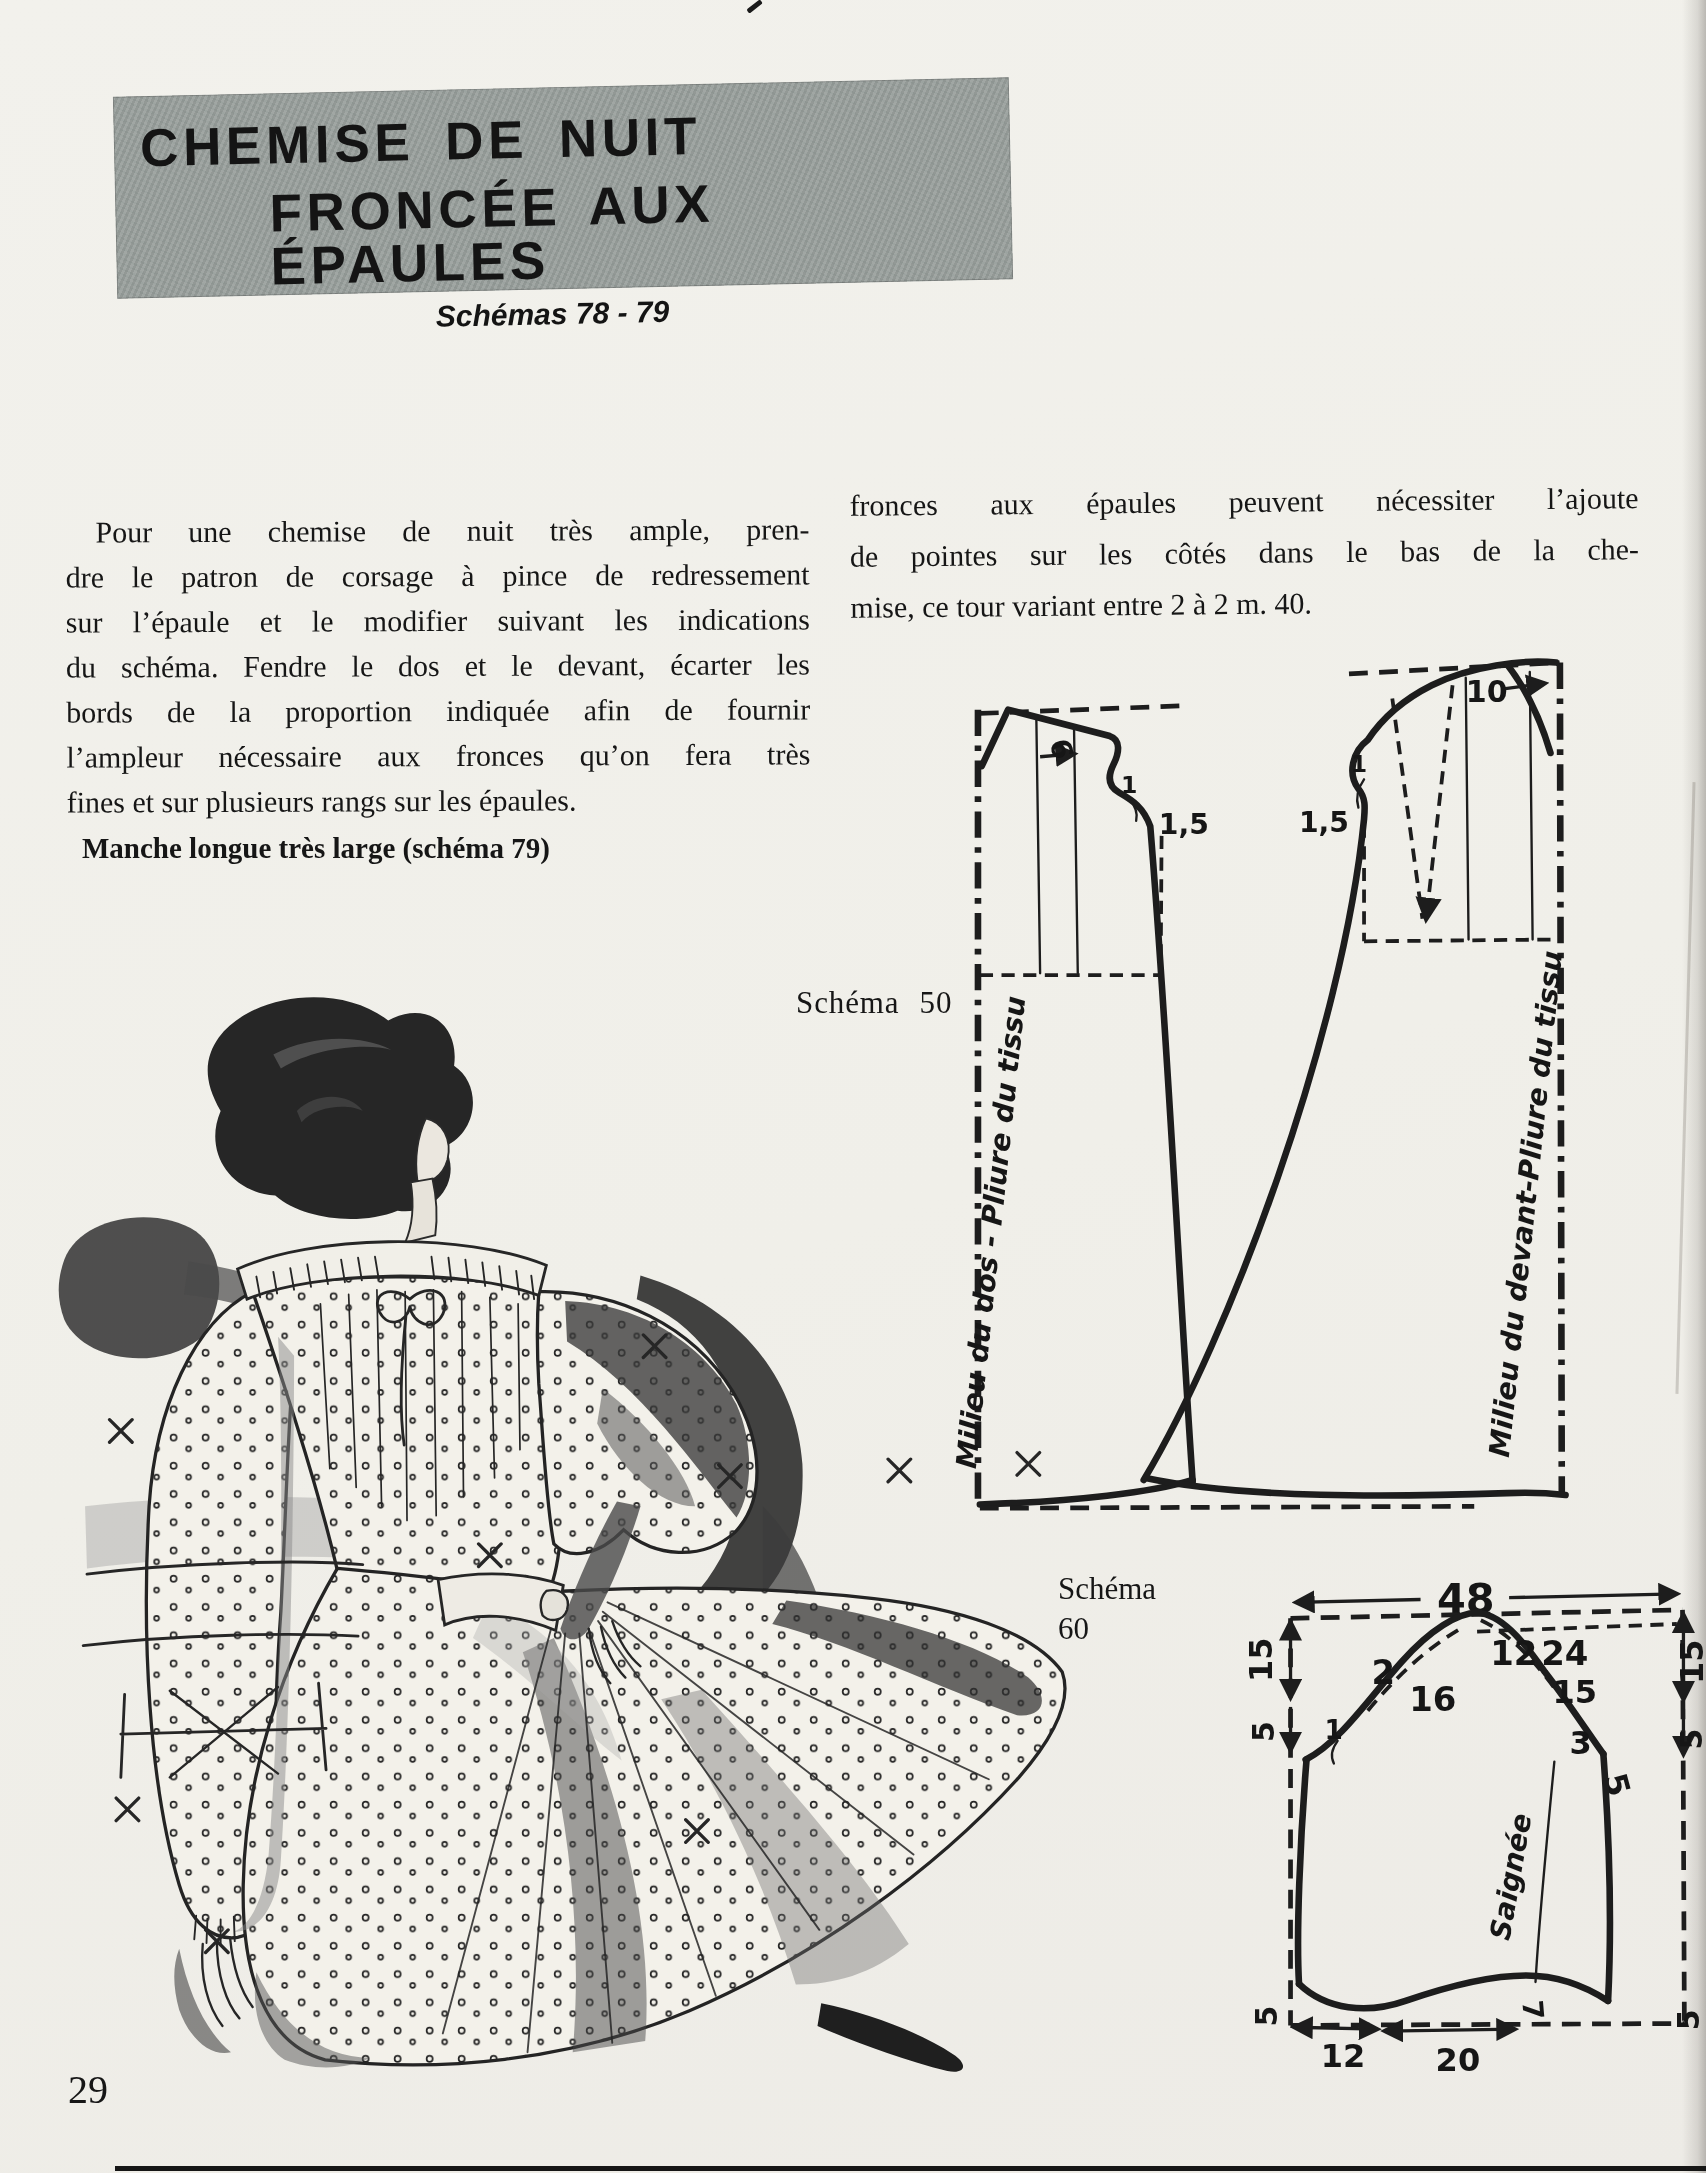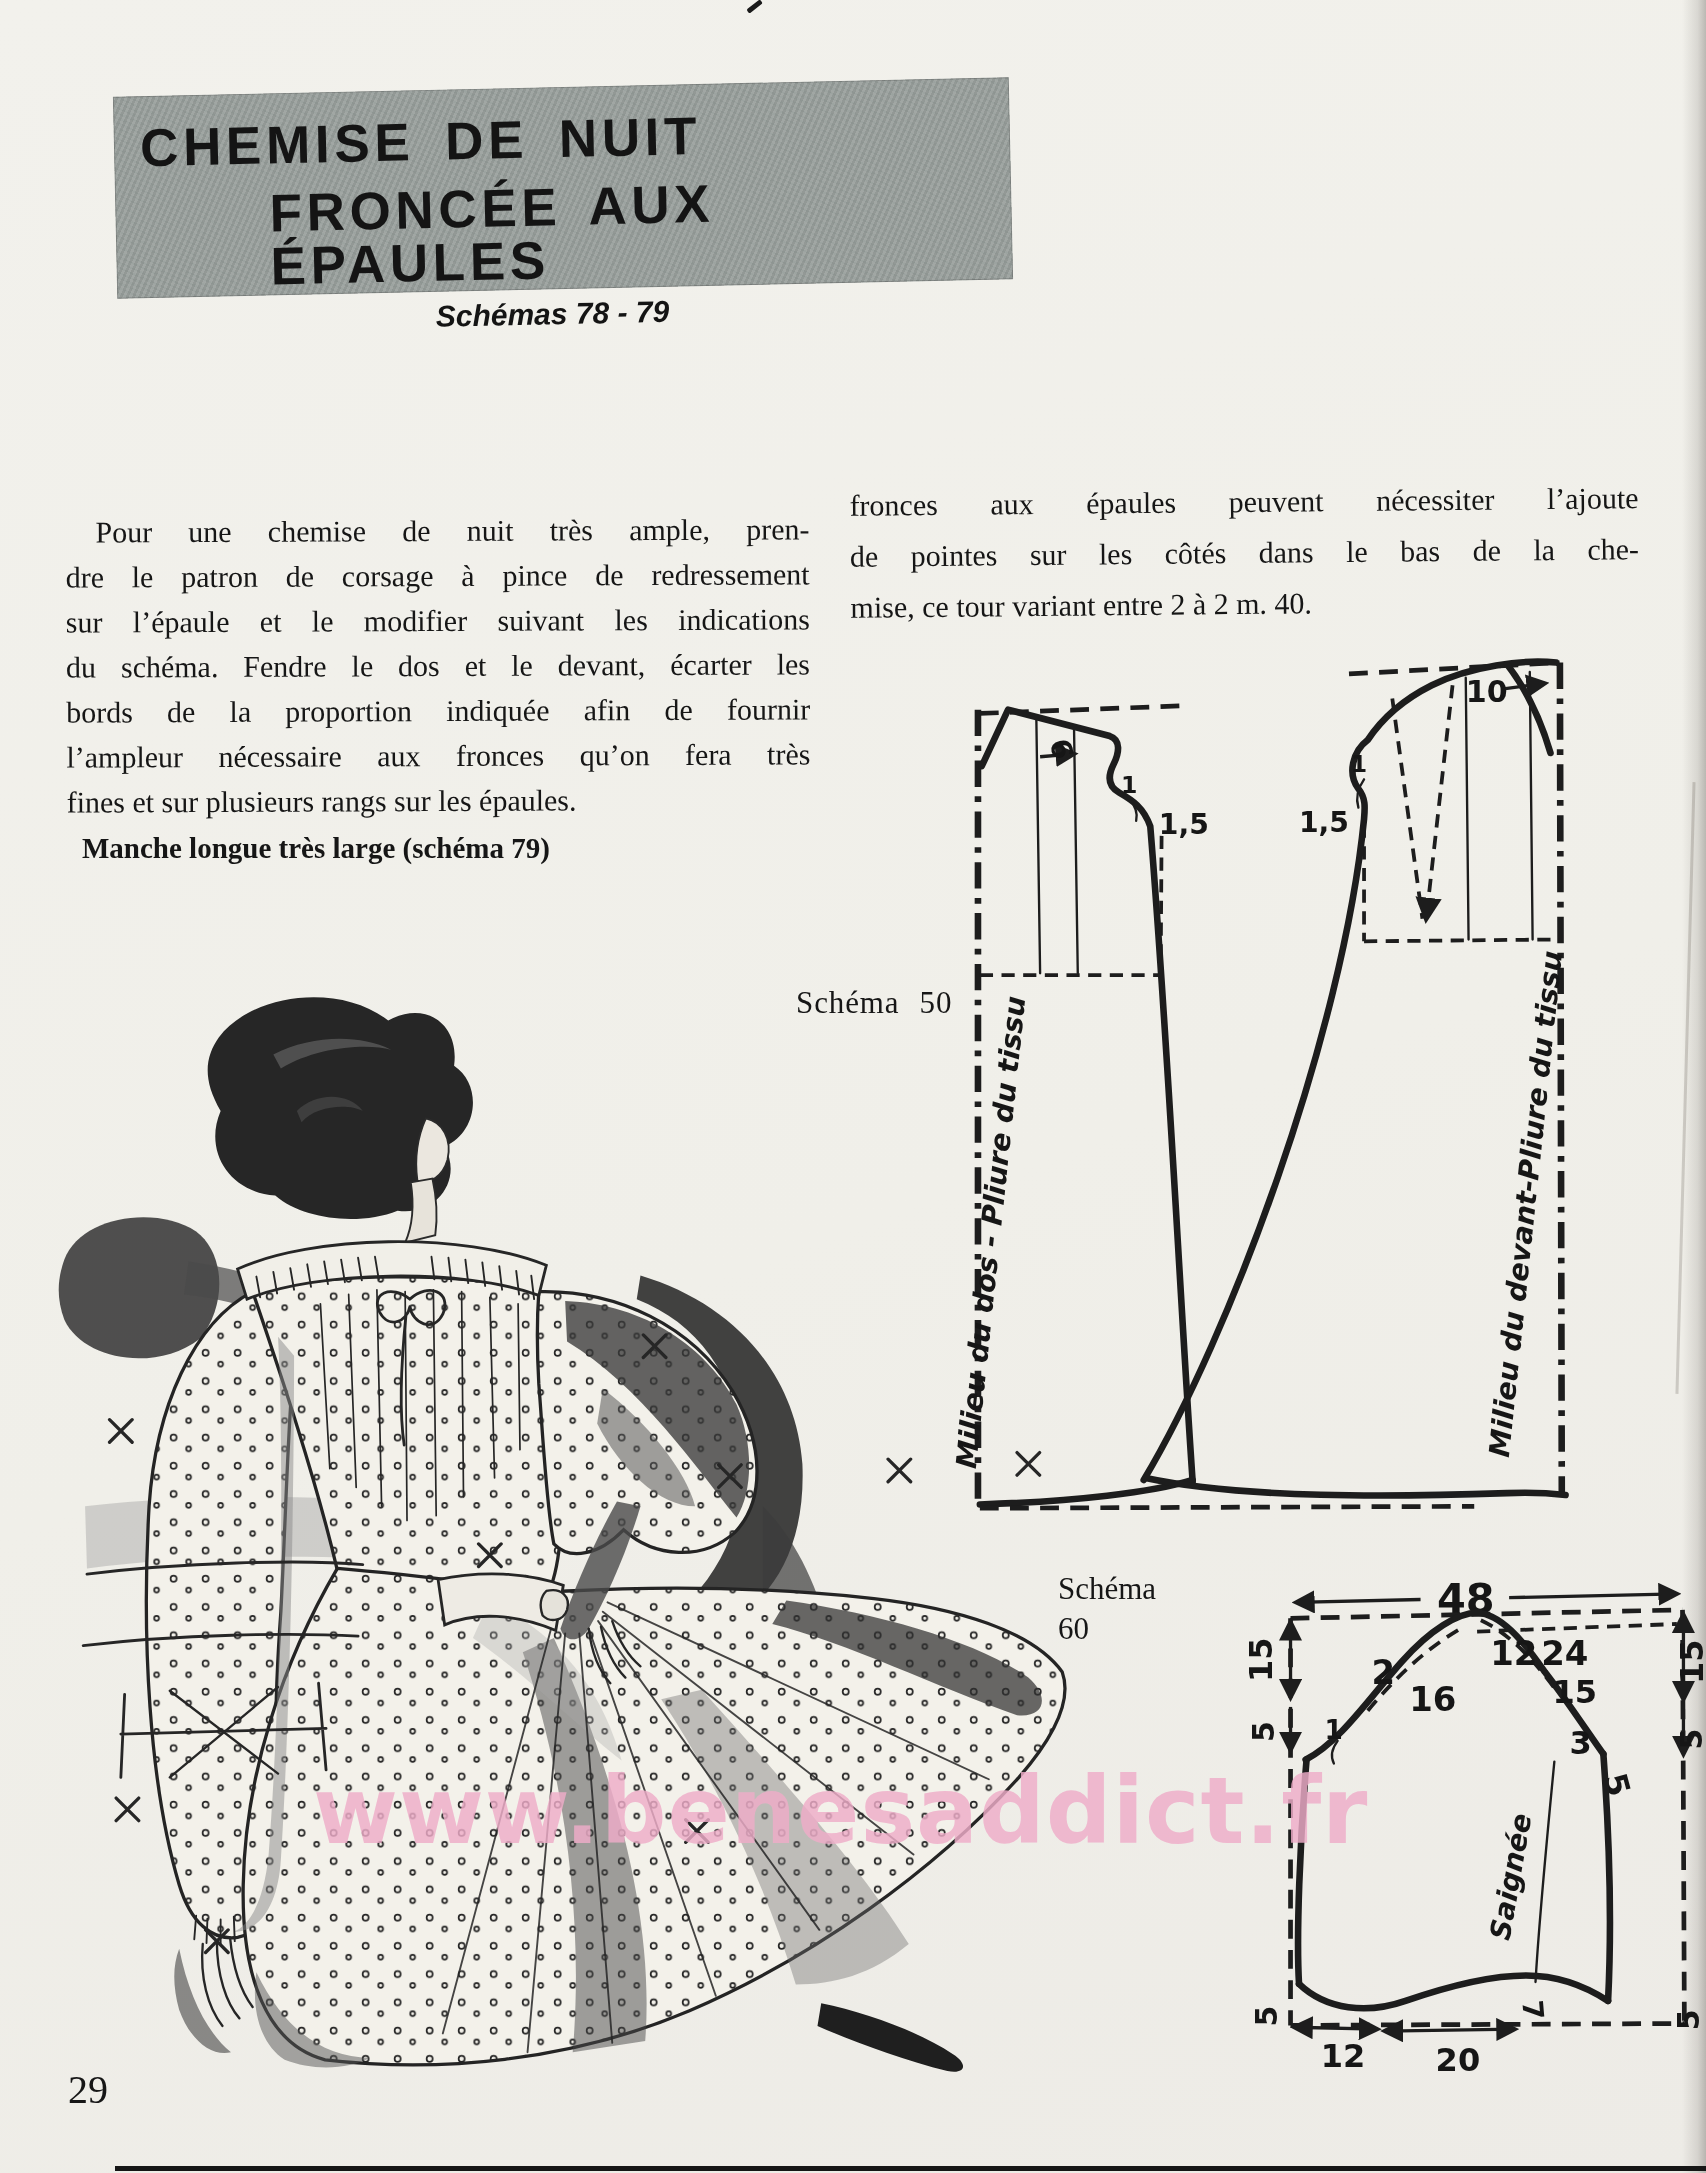--- a/index.html
+++ b/index.html
@@ -285,17 +285,16 @@
       M723,516 L747,540 M747,516 L723,540
       M903,510 L927,534 M927,510 L903,534
       M1040,503 L1064,527 M1064,503 L1040,527
       M468,600 L492,624 M492,600 L468,624
       M83,870 L107,894 M107,870 L83,894
       M178,1010 L202,1034 M202,1010 L178,1034
       M76,468 L100,492 M100,468 L76,492
       M688,893 L712,917 M712,893 L688,917"></path>
   </svg>
 
-  <div class="watermark">www.benesaddict.fr</div>
   <div class="pagenum">29</div>
 
 </div>
 
 
 </body></html>

